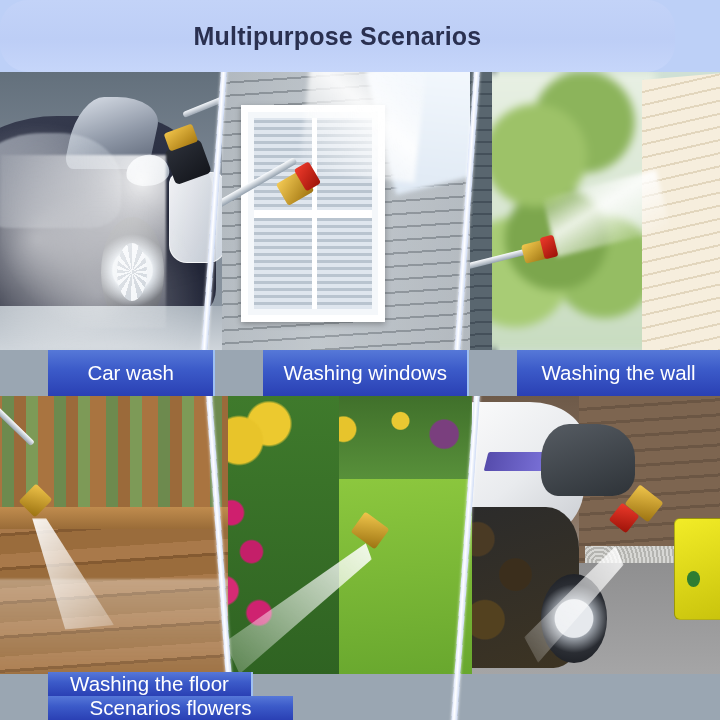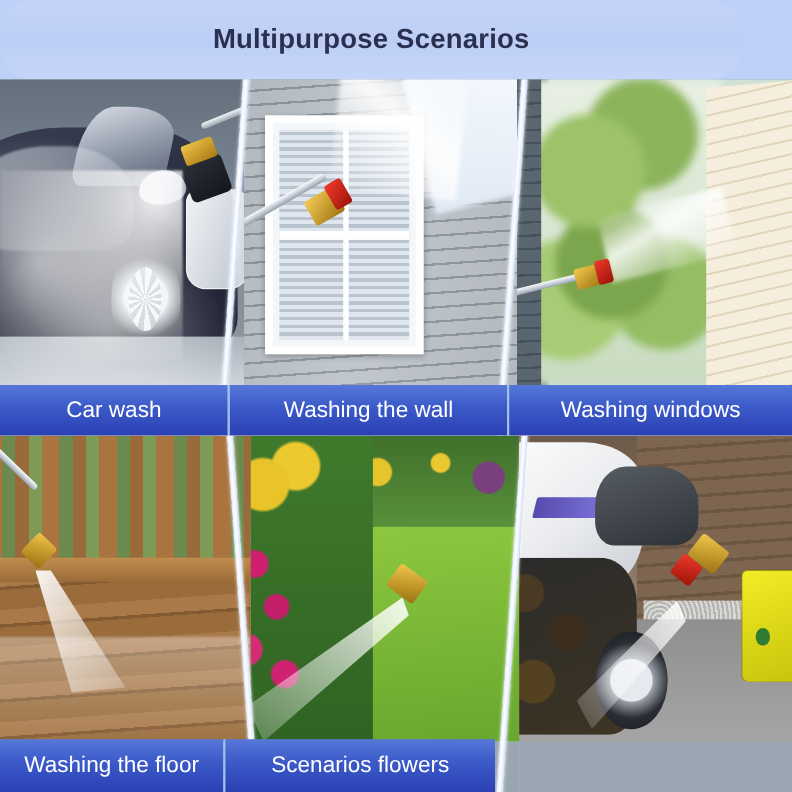--- a/index.html
+++ b/index.html
@@ -44,23 +44,24 @@
     position:absolute;left:0;bottom:0;width:720px;height:46px;
     display:flex;z-index:8;
   }
   .caption{
     position:relative;height:46px;
     background:linear-gradient(180deg,#5678d8 0%,#3c5bc9 42%,#2a40b4 100%);
     color:#ffffff;display:flex;align-items:center;justify-content:center;
     font-size:20.5px;white-space:nowrap;
     border-right:2px solid #9fc0f2;
     box-sizing:border-box;
+    margin-left:48px;
   }
   .caption:last-child{border-right:none;}
-  .row.bottom .captions{height:48px;}
+  .row.bottom .captions{height:48px;flex-direction:column;}
   .row.bottom .caption{height:48px;}
 
   
   .ph{position:absolute;inset:0;}
 
   
   .car-bg{background:linear-gradient(180deg,#63707c 0%,#7c8794 40%,#8e99a4 100%);}
   .car-body{
     position:absolute;left:-26%;top:16%;width:118%;height:74%;
     background:linear-gradient(165deg,#3a3f52 0%,#2c3144 35%,#1e2233 70%,#2a2e40 100%);
@@ -404,25 +405,25 @@
         </div>
       </div>
 
       <div class="seam" style="left:209px;transform:rotate(4deg);"></div>
       <div class="seam" style="left:462px;transform:rotate(4deg);"></div>
 
       <div class="captions">
         <div class="caption" style="width:209px;">
           <span>Car wash</span>
         </div>
+        <div class="caption" style="width:257px;">
+          <span>Washing windows</span>
+        </div>
         <div class="caption" style="width:254px;">
           <span>Washing the wall</span>
-        </div>
-        <div class="caption" style="width:257px;">
-          <span>Washing windows</span>
         </div>
       </div>
     </div>
 
     <div class="row bottom">
 
       <div class="cell" style="left:0;width:228px;">
         <div class="photo">
           <div class="ph deck-bg">
             <div class="rail-posts"></div>

